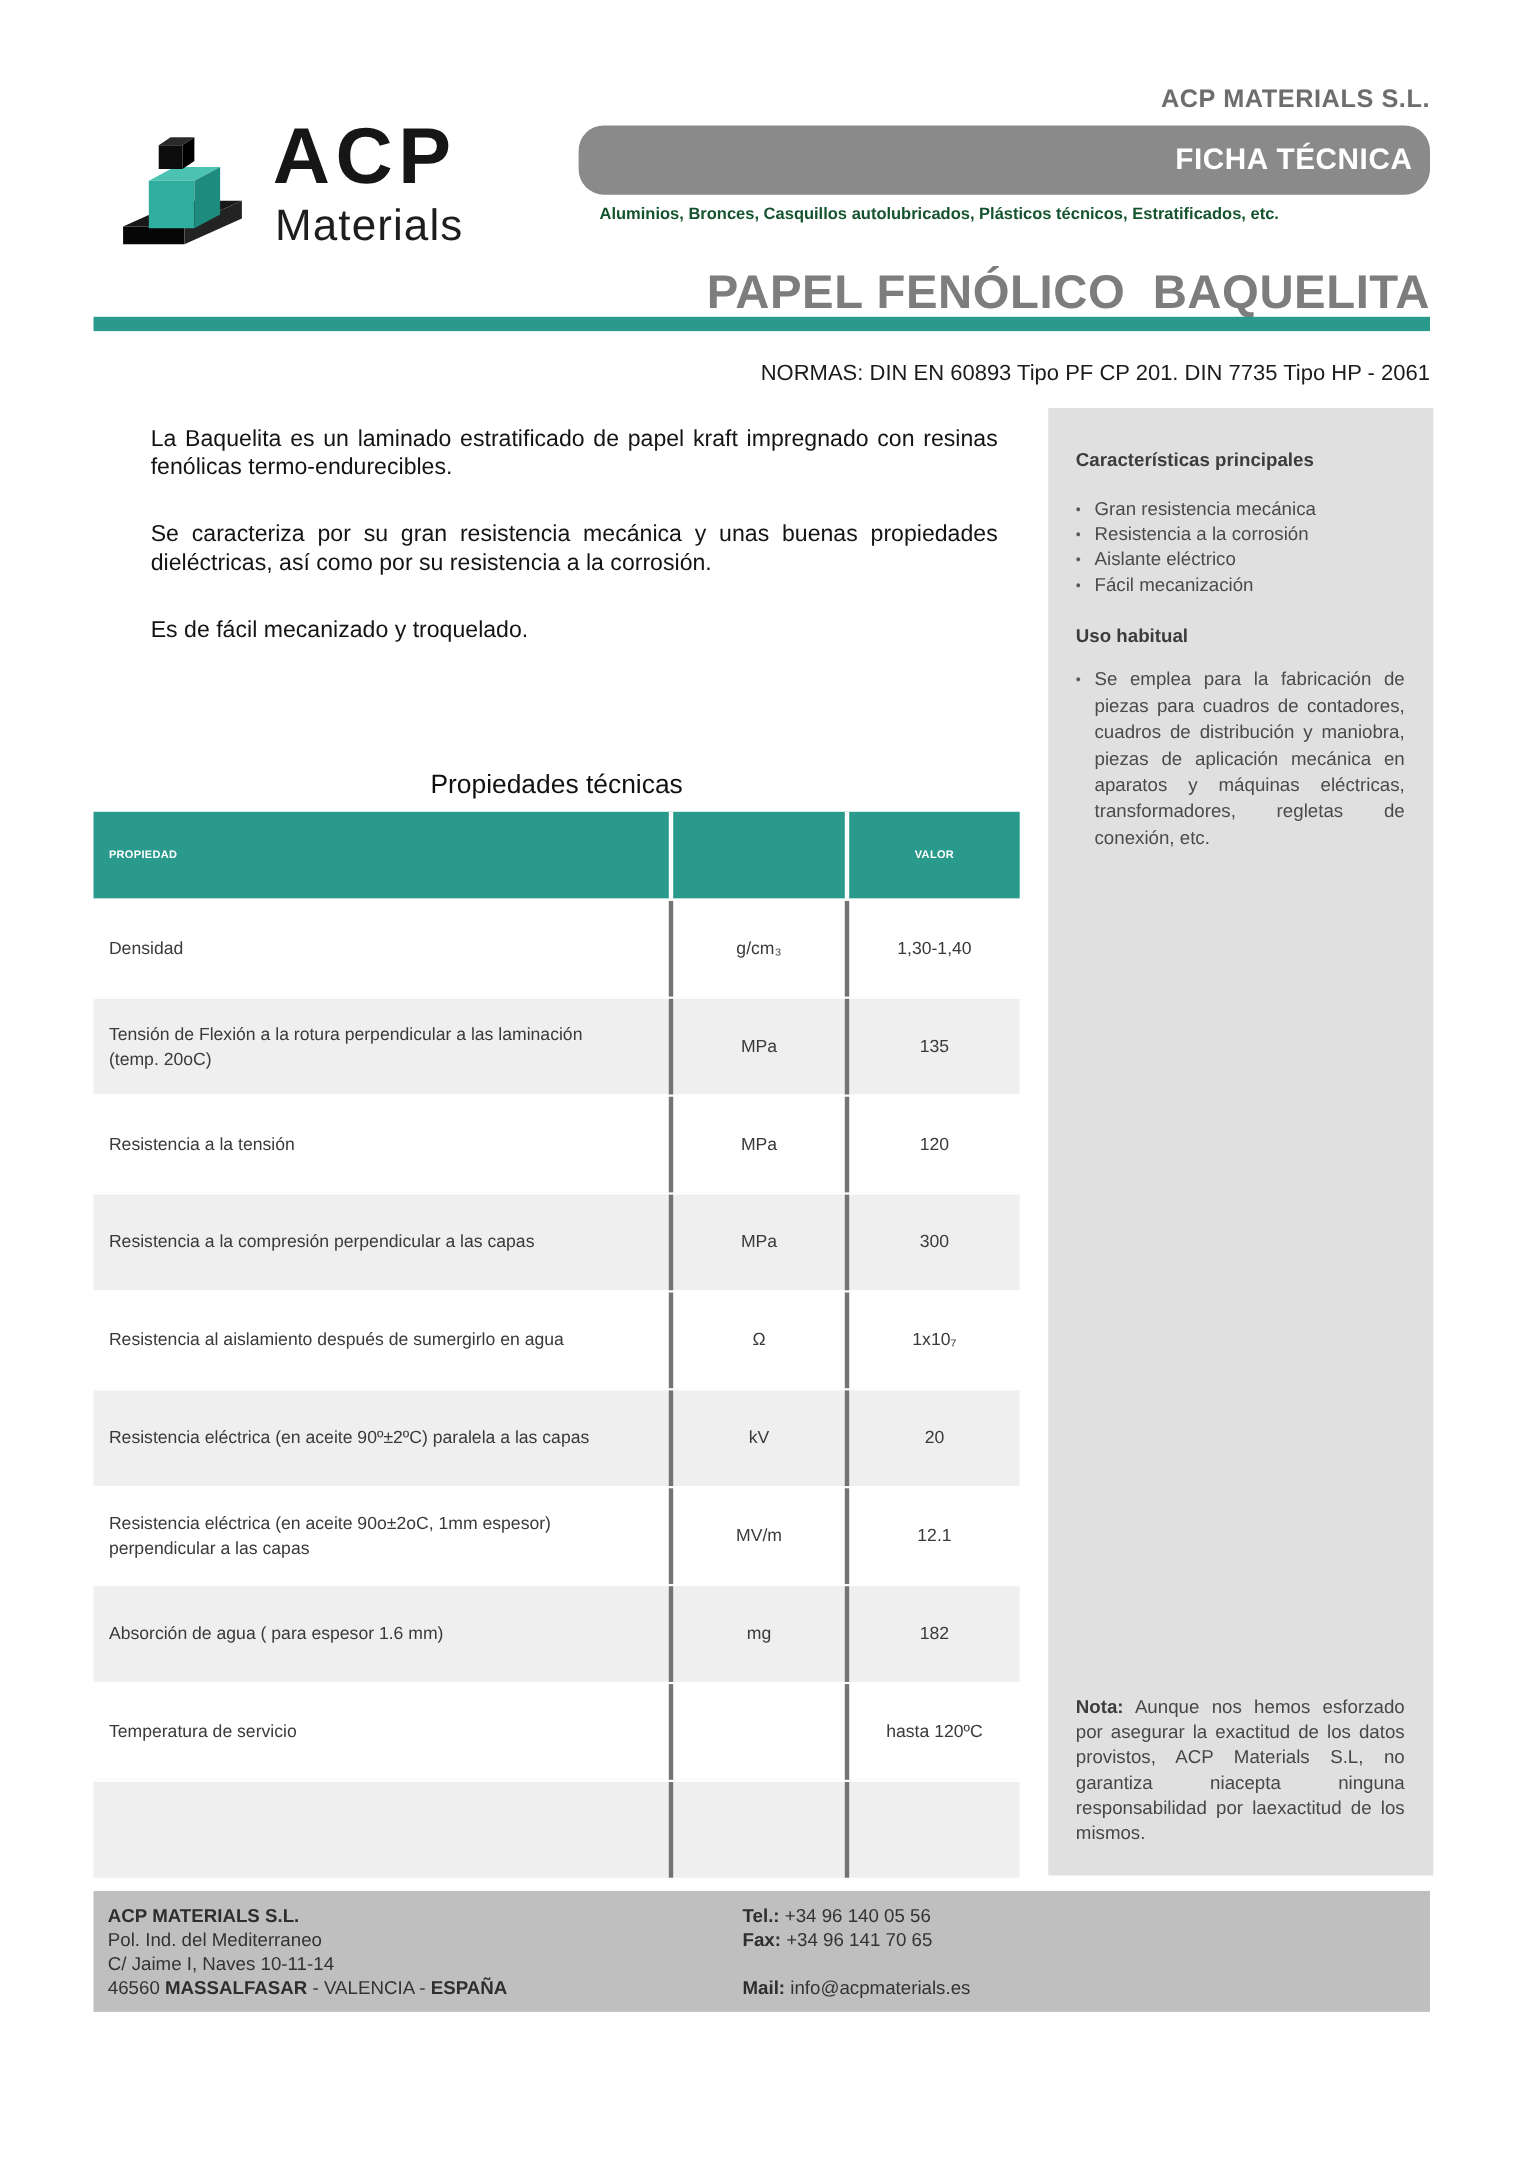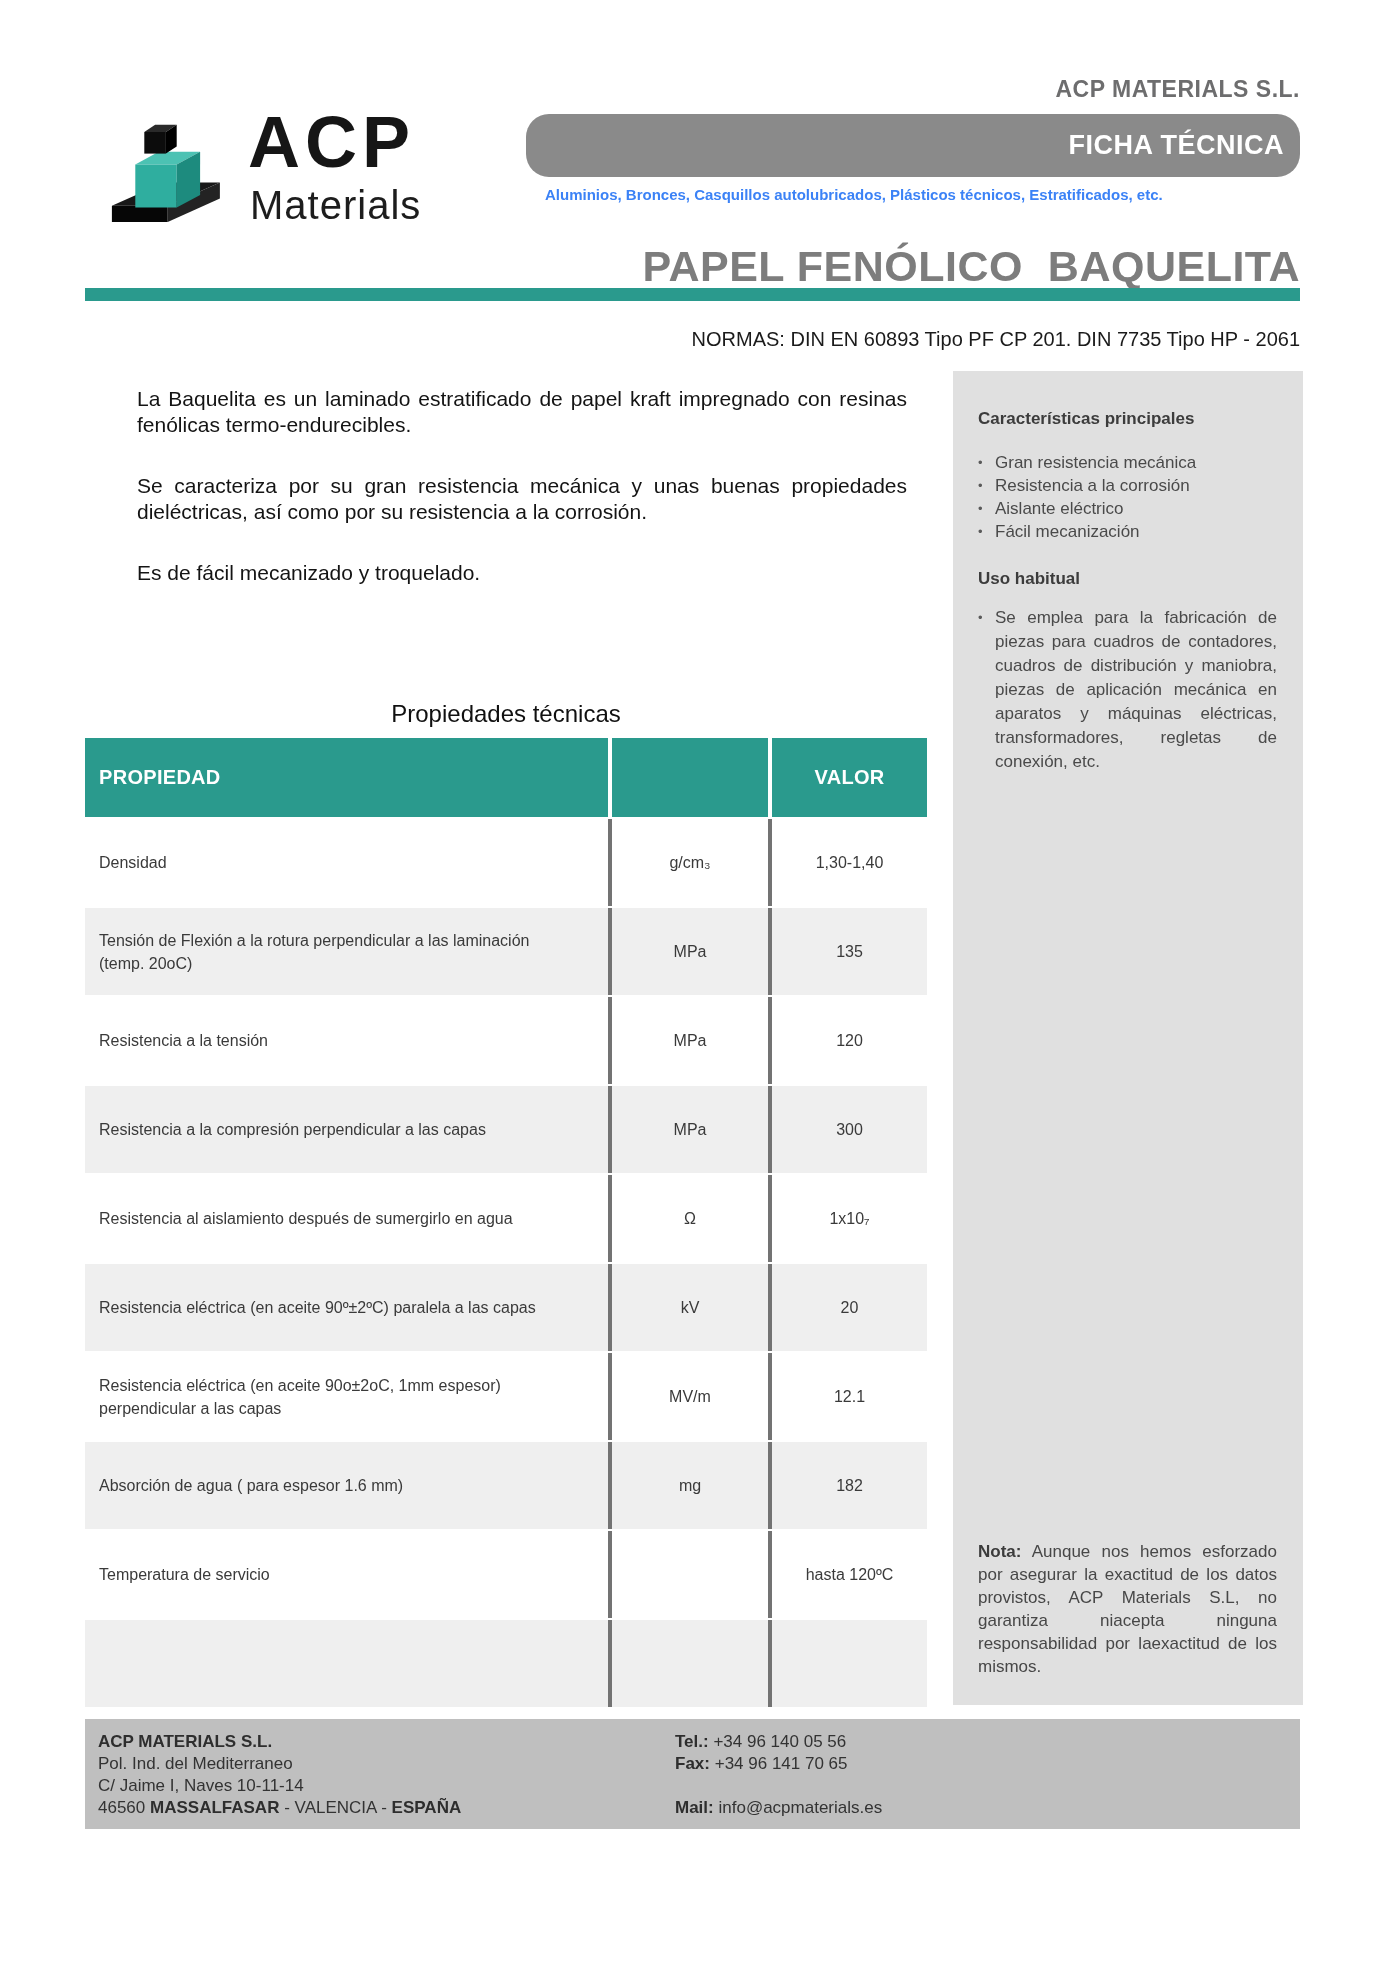--- a/index.html
+++ b/index.html
@@ -28,21 +28,21 @@
   .logo-materials{position:absolute;left:152px;top:76px;font-size:40px;line-height:42px;
     color:#1d1d1d;letter-spacing:1px;}
   .banner{
     position:absolute;left:526px;top:114px;width:774px;height:63px;
     background:var(--banner-gray);display:flex;align-items:center;justify-content:flex-end;
     box-sizing:border-box;padding-right:16px;border-radius:23px;
   }
   .banner-title{color:#ffffff;font-size:27px;font-weight:bold;letter-spacing:.5px;}
   .tagline{
     position:absolute;left:545px;top:186px;width:760px;
-    font-size:15px;font-weight:bold;color:#3b82f6;
+    font-size:15px;font-weight:bold;color:#14532d;
   }
   .product-title{
     position:absolute;right:100px;top:242px;width:1200px;text-align:right;
     font-size:43px;font-weight:bold;color:var(--title-gray);letter-spacing:.5px;white-space:pre;
   }
   .title-divider{
     position:absolute;left:85px;top:288px;width:1215px;height:13px;background:var(--accent-teal);
   }
   .normas{
     position:absolute;right:100px;top:328px;width:1200px;text-align:right;
@@ -72,21 +72,21 @@
   
   .table-title{
     position:absolute;left:85px;top:700px;width:842px;text-align:center;
     font-size:24px;color:#101010;
   }
   .ptable{position:absolute;left:85px;top:738px;width:842px;}
   .thead,.trow{display:grid;grid-template-columns:527px 160px 155px;box-sizing:border-box;}
   .thead{height:79px;background:var(--accent-teal);}
   .thead>div{
     display:flex;align-items:center;box-sizing:border-box;border-right:4px solid #fff;
-    color:#fff;font-weight:bold;font-size:20px;letter-spacing:.3px;
+    color:#fff;font-weight:bold;font-size:10px;letter-spacing:.3px;
   }
   .thead>div:last-child{border-right:none;}
   .th-prop{padding-left:14px;}
   .th-unit,.th-value{justify-content:center;}
   .trow{height:89px;background:#fff;border-top:2px solid #fff;}
   .tbody .trow:nth-child(even){background:var(--row-alt-gray);}
   .trow>div{
     display:flex;align-items:center;box-sizing:border-box;border-right:4px solid #737373;
     font-size:16px;color:#3a3a3a;
   }

